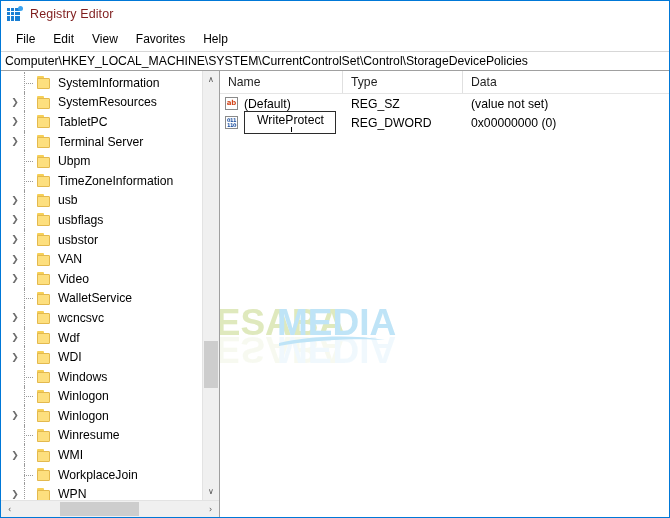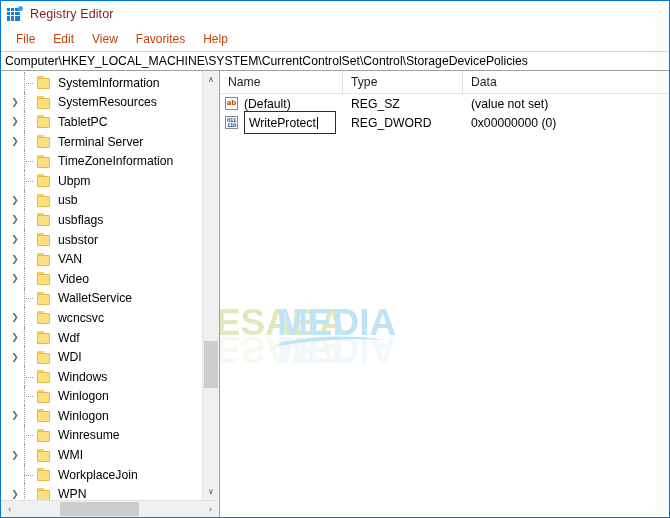--- a/index.html
+++ b/index.html
@@ -73,21 +73,21 @@
     flex: 0 0 24px;
     display: flex;
     align-items: center;
     padding-left: 6px;
     box-sizing: border-box;
     background: #ffffff;
   }
   .menu-item {
     padding: 3px 9px;
     font-size: 12px;
-    color: #c2410c;
+    color: #000000;
     cursor: default;
     line-height: 15px;
   }
 
   
   .addressbar {
     flex: 0 0 20px;
     height: 20px;
     box-sizing: border-box;
     border-top: 1px solid #d7d7d7;
@@ -367,20 +367,21 @@
     border: 1px solid #2b2b2b;
     background: #ffffff;
     padding: 1px 3px 1px 4px;
     height: 23px;
     box-sizing: border-box;
     display: flex;
     align-items: center;
     min-width: 92px;
     font-size: 12.2px;
     position: relative;
+    flex-direction: column;
   }
   .caret {
     display: inline-block;
     width: 1px;
     height: 12px;
     background: #000000;
     margin-left: 1px;
   }
 </style>
 </head>
@@ -464,31 +465,31 @@
               <div class="tree-label">Terminal Server</div>
             </div>
             <div class="tree-row">
               <div class="indent" style="width: 6px;"></div>
               <div class="twisty"></div>
               <div class="dots elbow"></div>
               <div class="folder">
                 <div class="tab"></div>
                 <div class="body"></div>
               </div>
-              <div class="tree-label">TimeZoneInformation</div>
+              <div class="tree-label">Ubpm</div>
             </div>
             <div class="tree-row">
               <div class="indent" style="width: 6px;"></div>
               <div class="twisty"></div>
               <div class="dots elbow"></div>
               <div class="folder">
                 <div class="tab"></div>
                 <div class="body"></div>
               </div>
-              <div class="tree-label">Ubpm</div>
+              <div class="tree-label">TimeZoneInformation</div>
             </div>
             <div class="tree-row">
               <div class="indent" style="width: 6px;"></div>
               <div class="twisty">❯</div>
               <div class="dots"></div>
               <div class="folder">
                 <div class="tab"></div>
                 <div class="body"></div>
               </div>
               <div class="tree-label">usb</div>

